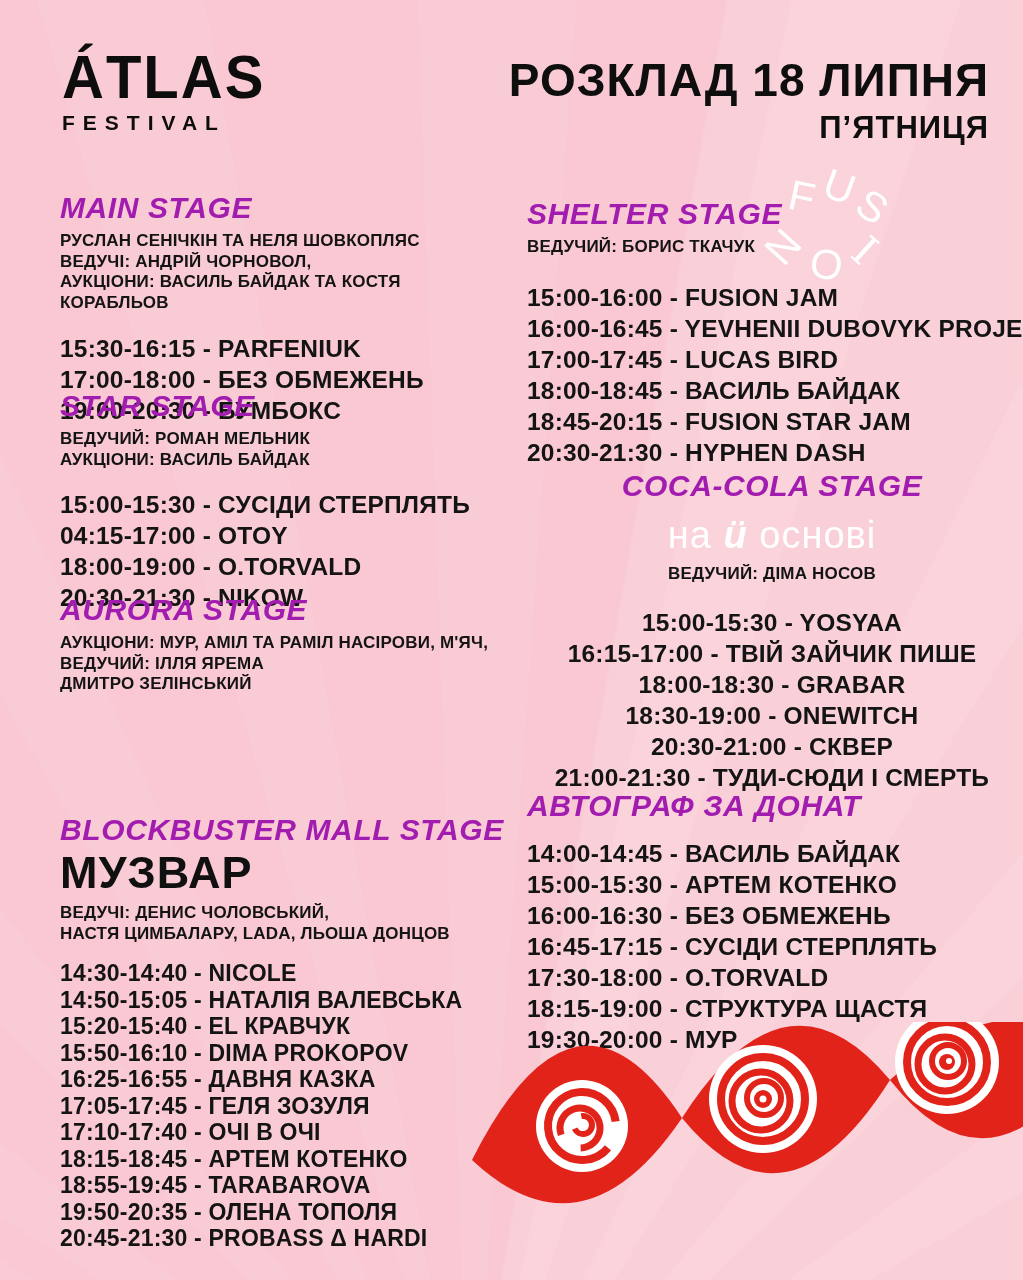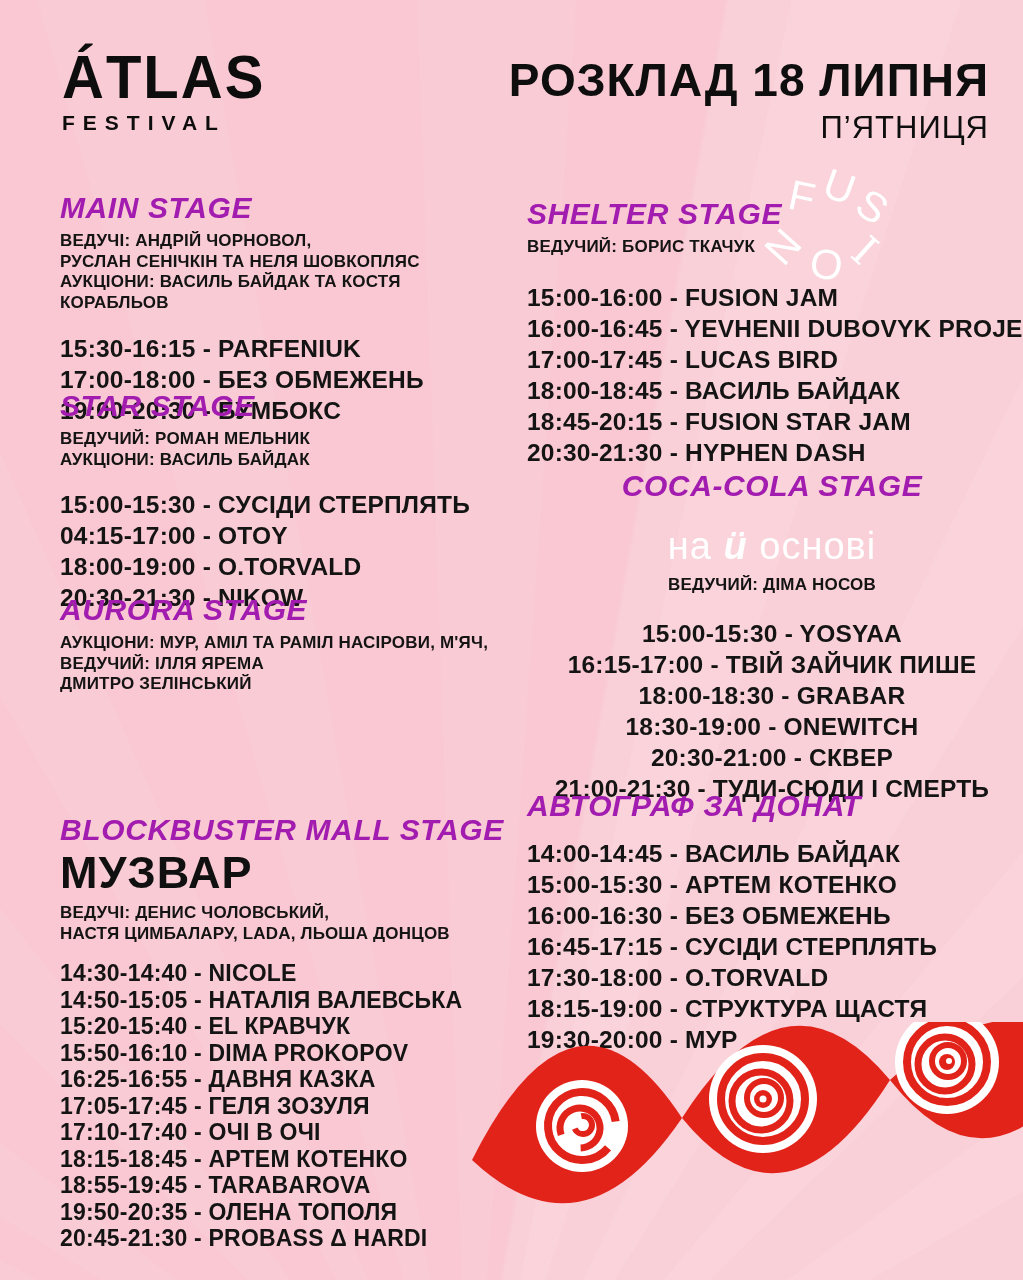--- a/index.html
+++ b/index.html
@@ -15,34 +15,34 @@
       linear-gradient(100deg, rgba(255,255,255,0) 58%, rgba(255,255,255,0.14) 58.4%),
       repeating-conic-gradient(from -58deg at 46% 118%,
         rgba(255,255,255,0.07) 0deg 6deg,
         rgba(255,255,255,0) 6deg 14deg);
   }
   .logo{position:absolute;left:62px;top:48px;color:#0d0d0d;}
   .logo .name{font-weight:900;font-size:58px;line-height:0.95;letter-spacing:2px;transform:scaleY(1.05);transform-origin:left top;}
   .logo .sub{font-weight:700;font-size:21px;letter-spacing:8px;margin-top:8px;}
   .title{position:absolute;top:57px;right:34px;text-align:right;color:#0e0e0e;}
   .title .l1{font-weight:800;font-size:46px;line-height:1;letter-spacing:1px;}
-  .title .l2{font-weight:400;font-size:31px;line-height:1;letter-spacing:1px;margin-top:9px;}
+  .title .l2{font-weight:700;font-size:31px;line-height:1;letter-spacing:1px;margin-top:9px;}
 
   .stage{position:absolute;color:#141414;}
   .stage h2{
     margin:0;color:#a21caf;font-style:italic;font-weight:800;
     font-size:30px;line-height:1.06;letter-spacing:.6px;
   }
   .hosts{margin-top:7px;}
   .hosts div{font-weight:700;font-size:17px;line-height:1.22;letter-spacing:.2px;}
   .events{margin-top:19px;}
   .events div{font-weight:700;font-size:24.5px;line-height:31px;letter-spacing:.2px;white-space:nowrap;}
   .events.tight div{font-size:23px;line-height:26.5px;}
   .brand-muzvar{font-weight:900;font-size:45px;line-height:1.0;letter-spacing:1px;color:#101010;margin:4px 0 8px;}
-  .coca-sub{color:#fff;font-weight:400;font-size:38px;line-height:1;letter-spacing:1px;margin-top:25px;}
+  .coca-sub{color:#fff;font-weight:400;font-size:38px;line-height:1;letter-spacing:1px;margin-top:14px;}
   .coca-sub .uu{font-style:italic;font-weight:700;}
 
   
   .fusion{position:absolute;left:756px;top:156px;width:145px;height:145px;color:#fff;}
   .fusion span{position:absolute;font-size:42px;font-weight:400;line-height:1;}
   .fusion .f{left:33px;top:20px;transform:rotate(12deg);}
   .fusion .u{left:68px;top:10px;transform:rotate(20deg);}
   .fusion .s{left:102px;top:30px;transform:rotate(34deg);}
   .fusion .n{left:12px;top:70px;transform:rotate(-48deg);}
   .fusion .o{left:54px;top:88px;transform:rotate(8deg);}
@@ -70,22 +70,22 @@
   <span class="u">U</span>
   <span class="s">S</span>
   <span class="n">N</span>
   <span class="o">O</span>
   <span class="i">I</span>
 </div>
 
 <section class="stage" style="left:60px;top:192px;width:445px;">
   <h2>MAIN STAGE</h2>
   <div class="hosts">
+      <div>РУСЛАН СЕНІЧКІН ТА НЕЛЯ ШОВКОПЛЯС</div>
       <div>ВЕДУЧІ: АНДРІЙ ЧОРНОВОЛ,</div>
-      <div>РУСЛАН СЕНІЧКІН ТА НЕЛЯ ШОВКОПЛЯС</div>
       <div>АУКЦІОНИ: ВАСИЛЬ БАЙДАК ТА КОСТЯ КОРАБЛЬОВ</div>
     </div>
   <div class="events">
       <div>15:30-16:15 - PARFENIUK</div>
       <div>17:00-18:00 - БЕЗ ОБМЕЖЕНЬ</div>
       <div>19:00-20:30 - БУМБОКС</div>
     </div>
 </section>
 
 <section class="stage" style="left:60px;top:390px;width:445px;">

